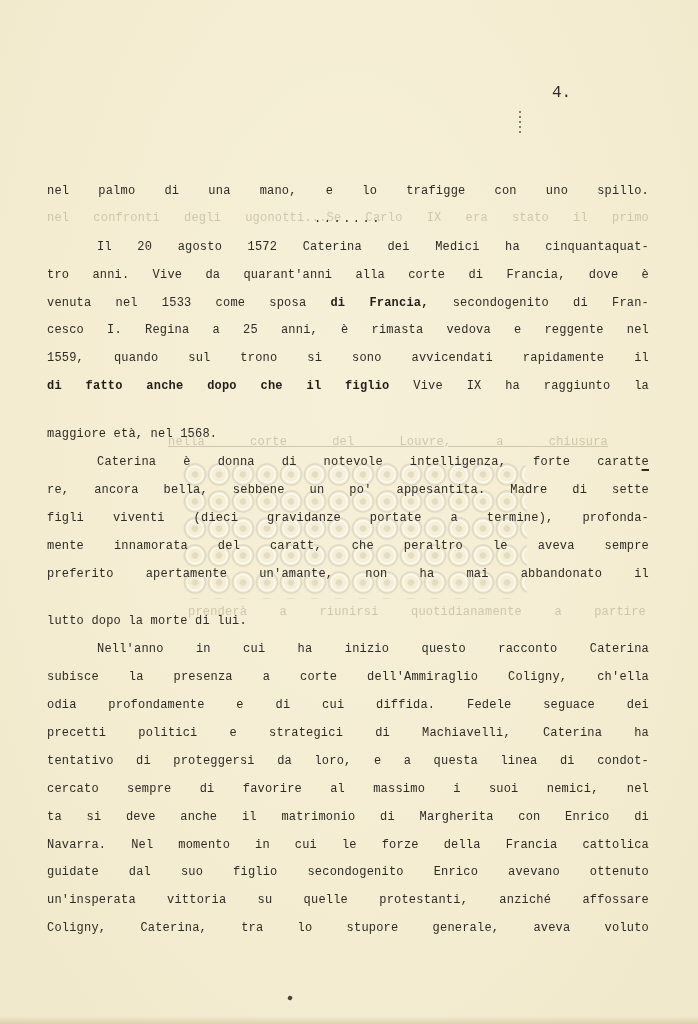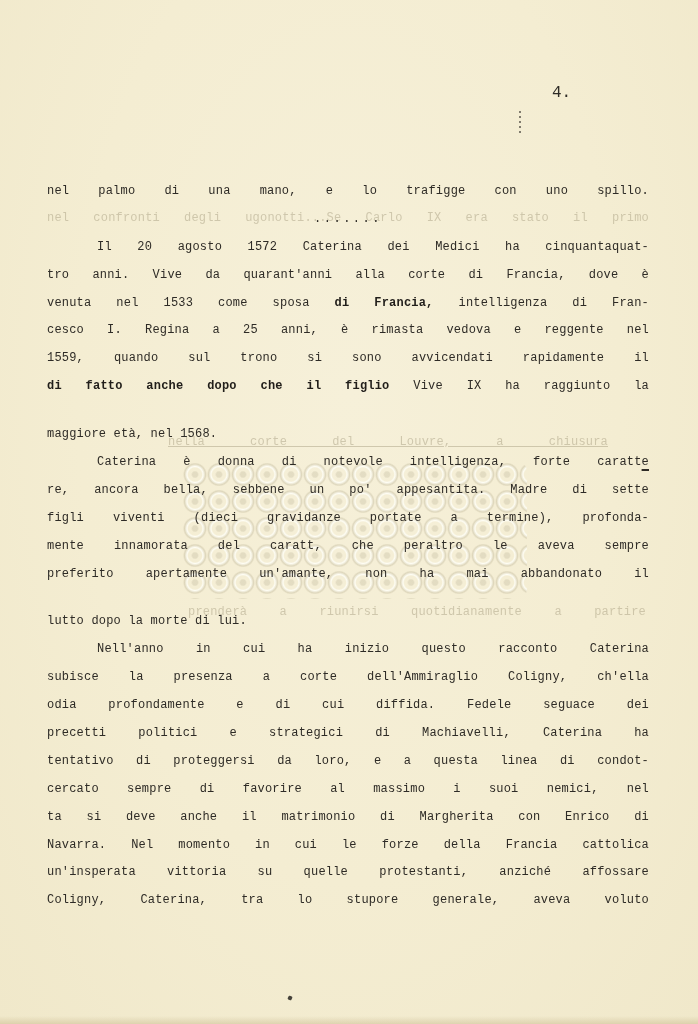--- a/index.html
+++ b/index.html
@@ -51,37 +51,38 @@
   <div class="ghost ghost2">nella corte del Louvre, a chiusura</div>
   <div class="ghost ghost3">prenderà a riunirsi quotidianamente a partire</div>
 
   <div class="watermark"></div>
 
   <div class="text">
     <div class="ln">nel palmo di una mano, e lo trafigge con uno spillo.</div>
     <div class="ln ln-center">.......</div>
     <div class="ln ind">Il 20 agosto 1572 Caterina dei Medici ha cinquantaquat-</div>
     <div class="ln">tro anni. Vive da quarant'anni alla corte di Francia, dove è</div>
-    <div class="ln"><span>venuta nel 1533 come sposa </span><span class="b">di Francia,</span><span> intelligenza di Fran-</span></div>
+    <div class="ln"><span>venuta nel 1533 come sposa </span><span class="b">di Francia,</span><span> secondogenito di Fran-</span></div>
     <div class="ln">cesco I. Regina a 25 anni, è rimasta vedova e reggente nel</div>
     <div class="ln">1559, quando sul trono si sono avvicendati rapidamente il</div>
     <div class="ln"><span class="b">di fatto anche dopo che il figlio</span><span> Vive IX ha raggiunto la</span></div>
     <div class="ln ln-left">maggiore età, nel 1568.</div>
     <div class="ln ind"><span>Caterina è donna di notevole intelligenza, forte caratt</span><span class="u">e</span></div>
     <div class="ln">re, ancora bella, sebbene un po' appesantita. Madre di sette</div>
     <div class="ln">figli viventi (dieci gravidanze portate a termine), profonda-</div>
     <div class="ln">mente innamorata del caratt, che peraltro le aveva sempre</div>
     <div class="ln">preferito apertamente un'amante, non ha mai abbandonato il</div>
     <div class="ln ln-left">lutto dopo la morte di lui.</div>
     <div class="ln ind">Nell'anno in cui ha inizio questo racconto Caterina</div>
     <div class="ln">subisce la presenza a corte dell'Ammiraglio Coligny, ch'ella</div>
     <div class="ln">odia profondamente e di cui diffida. Fedele seguace dei</div>
     <div class="ln">precetti politici e strategici di Machiavelli, Caterina ha</div>
     <div class="ln">tentativo di proteggersi da loro, e a questa linea di condot-</div>
     <div class="ln">cercato sempre di favorire al massimo i suoi nemici, nel</div>
     <div class="ln">ta si deve anche il matrimonio di Margherita con Enrico di</div>
     <div class="ln">Navarra. Nel momento in cui le forze della Francia cattolica</div>
+    <div class="ln">guidate dal suo figlio secondogenito Enrico avevano ottenuto</div>
     <div class="ln">un'insperata vittoria su quelle protestanti, anziché affossare</div>
     <div class="ln">Coligny, Caterina, tra lo stupore generale, aveva voluto</div>
   </div>
 
   <div class="speck"></div>
 </div>
 
 </body></html>

